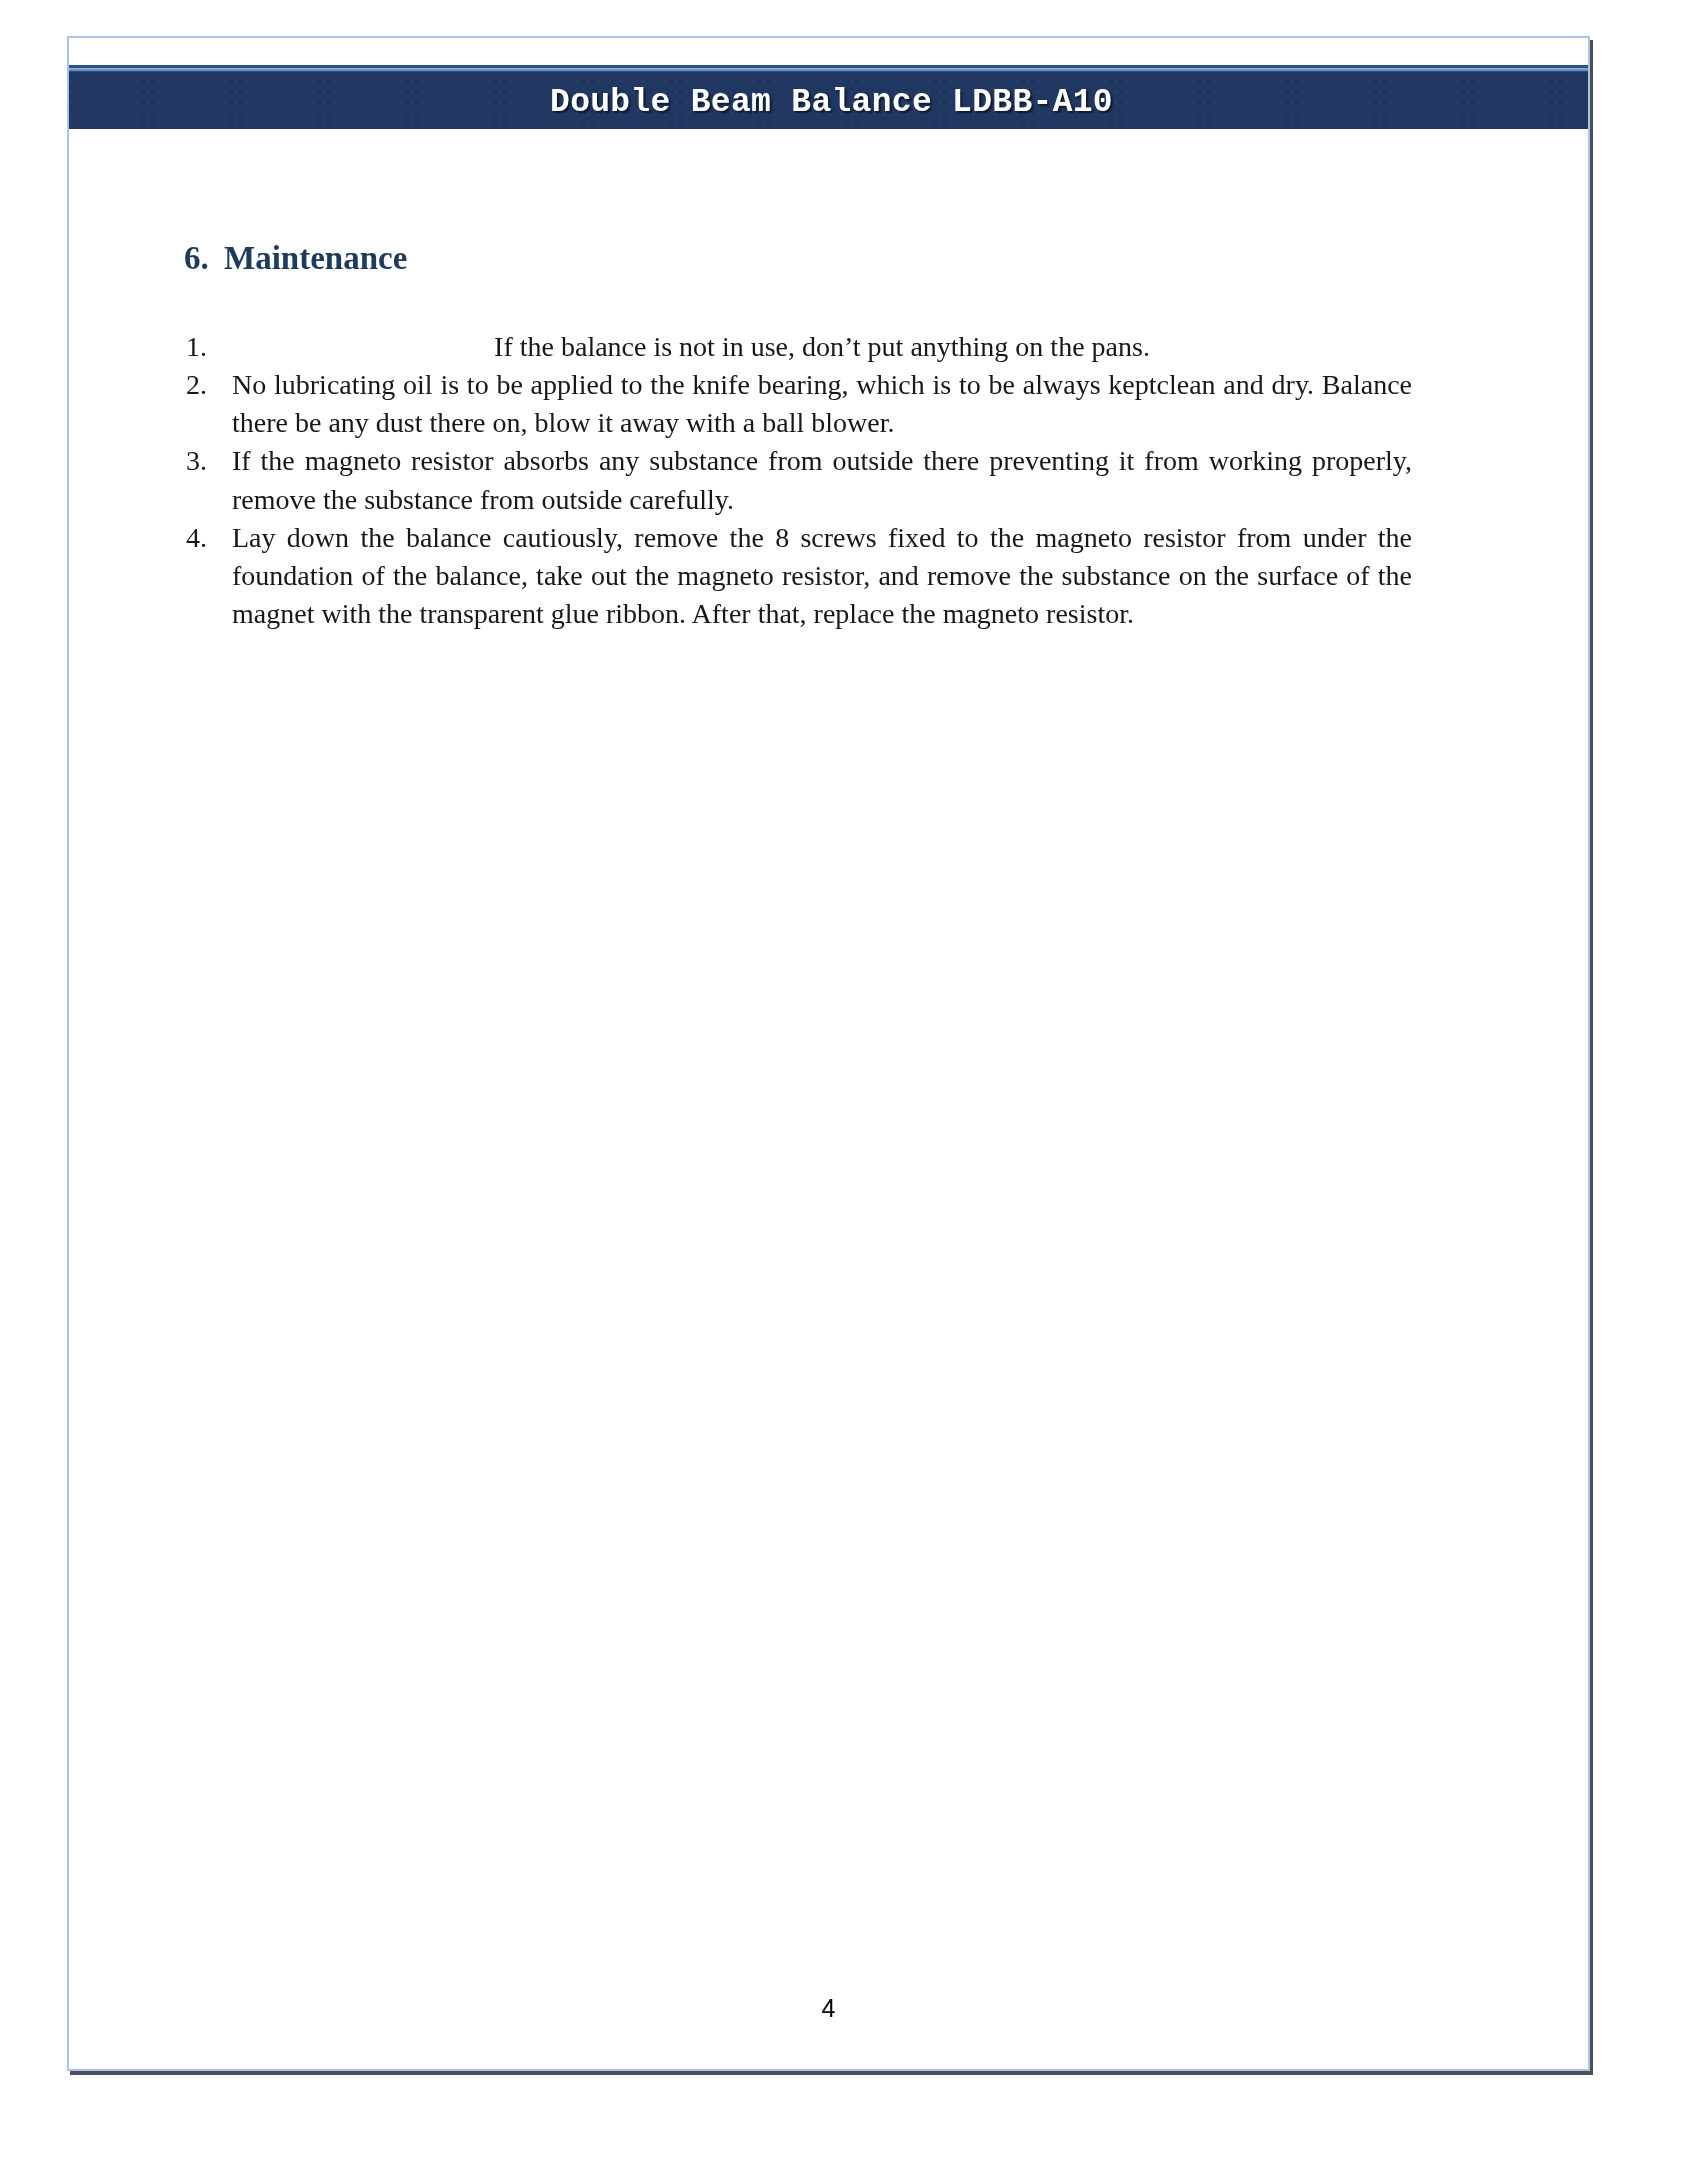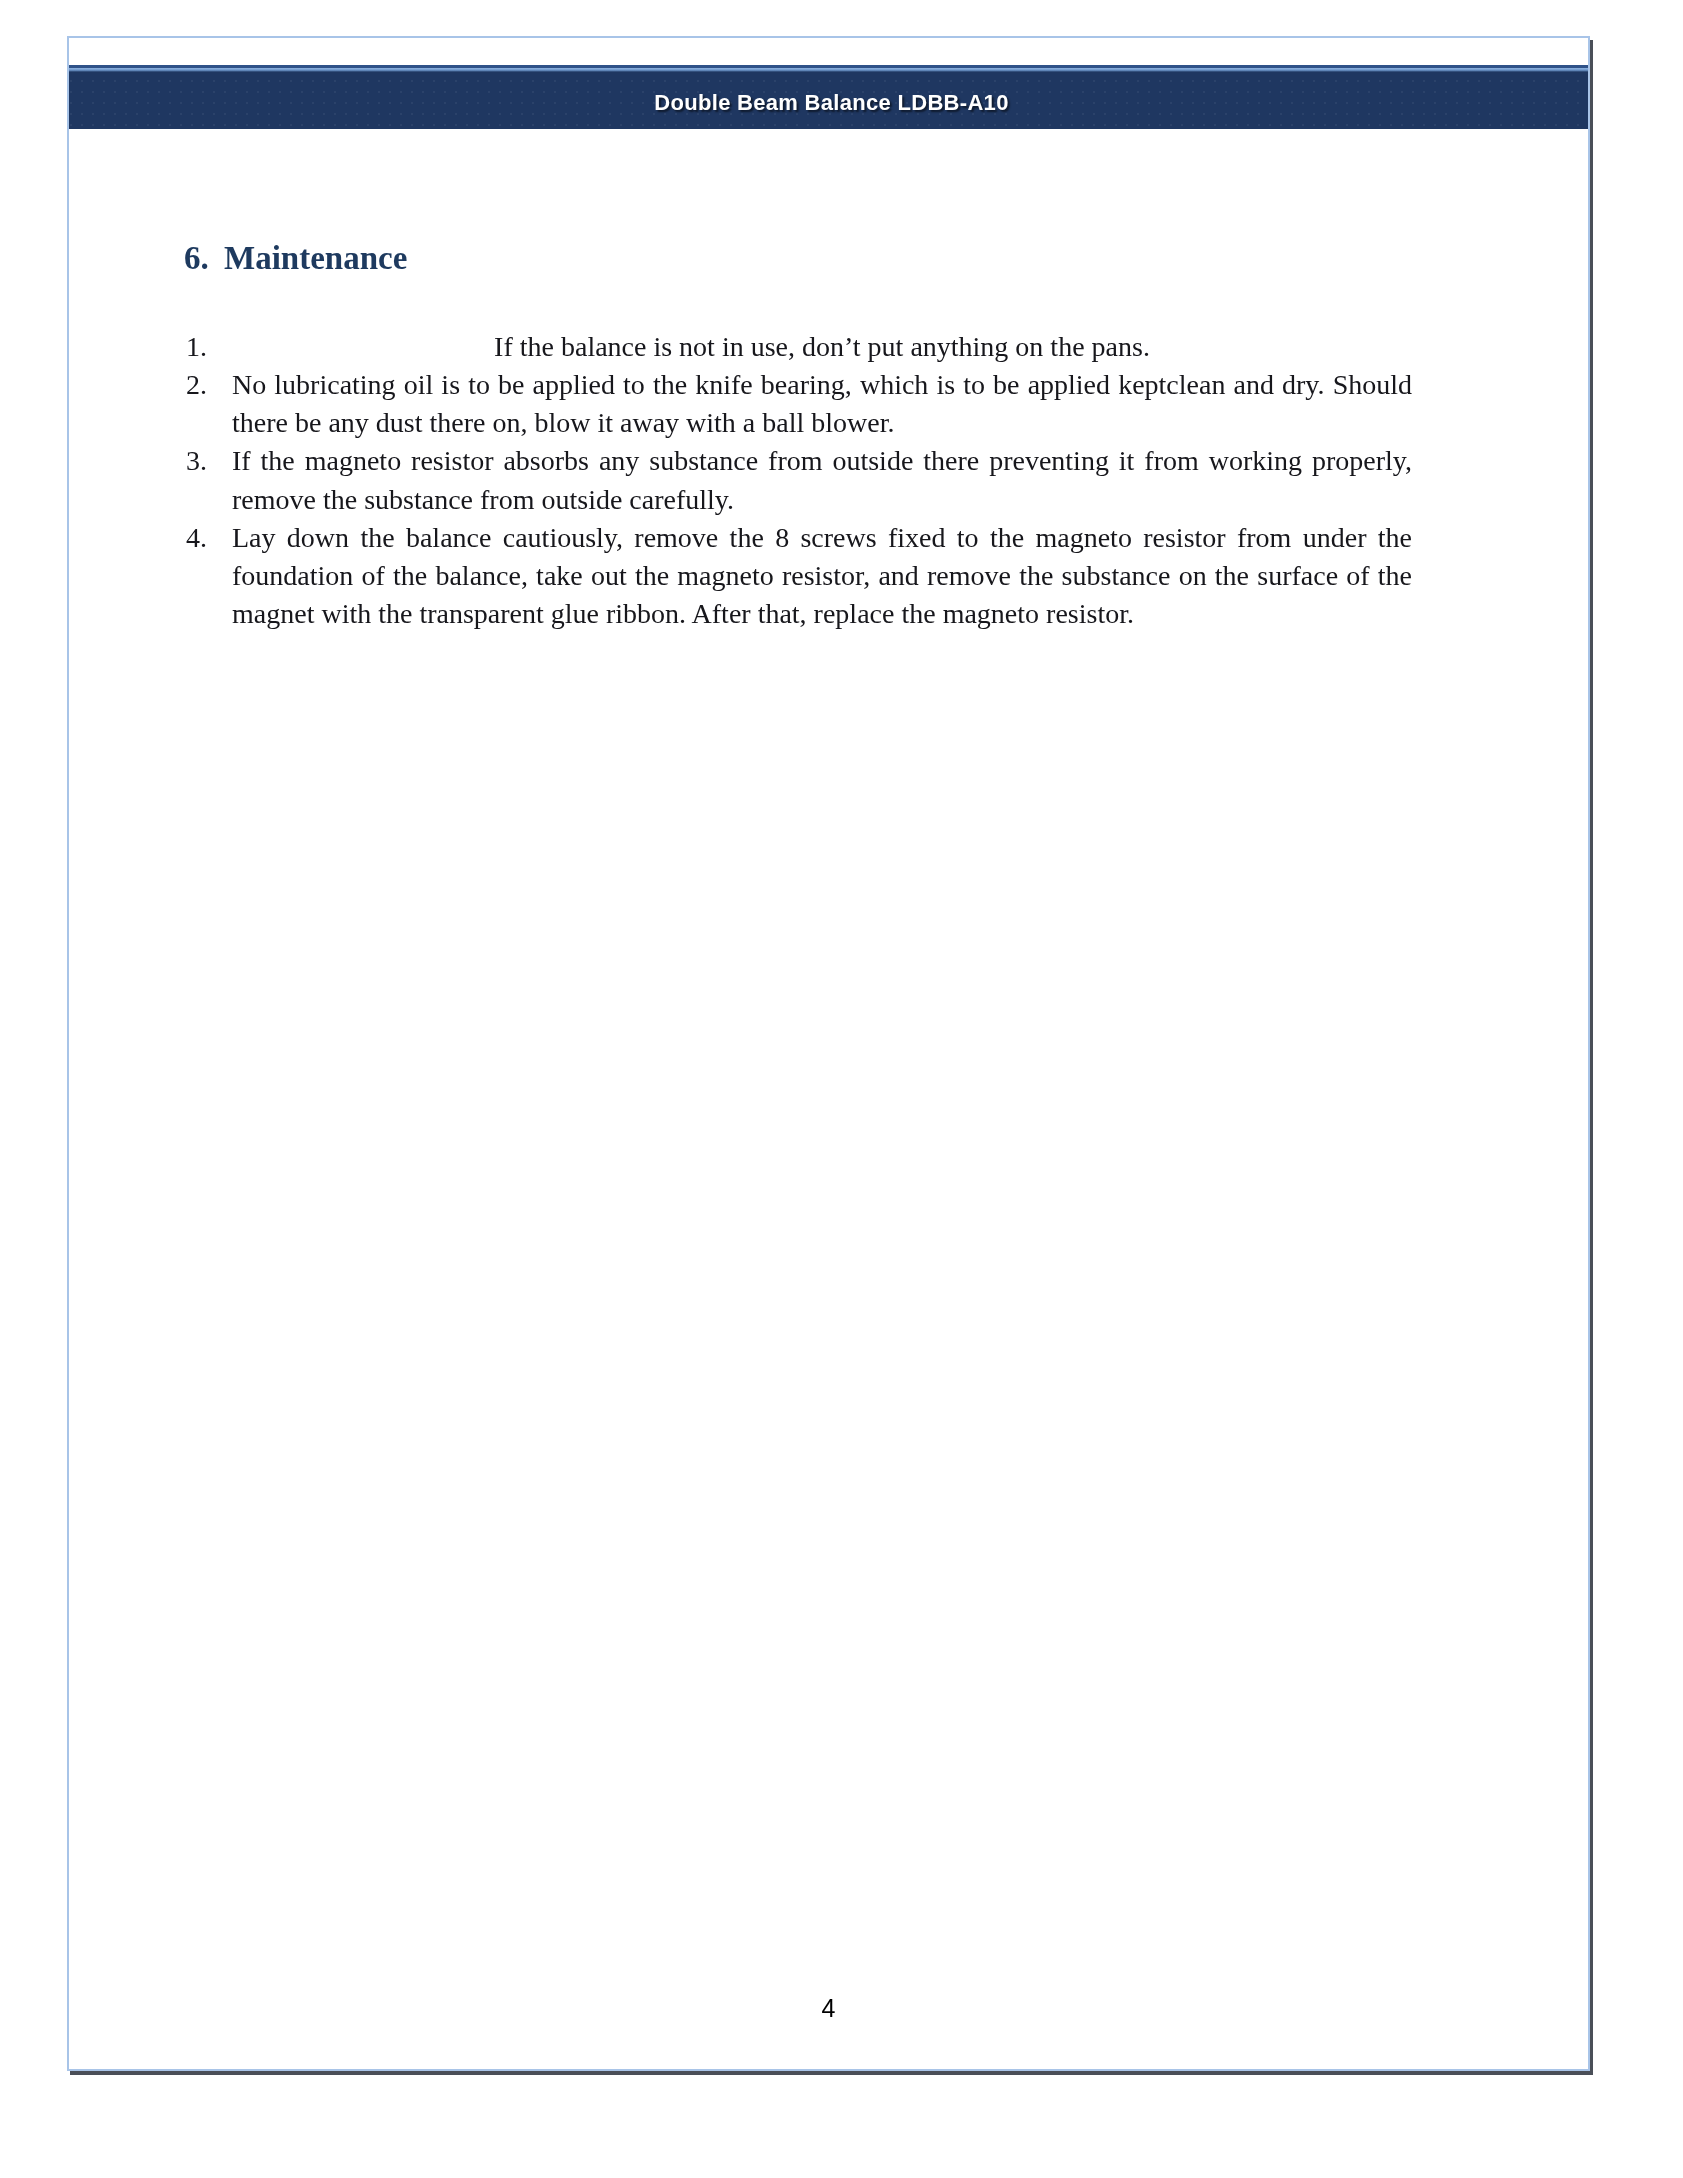--- a/index.html
+++ b/index.html
@@ -50,23 +50,23 @@
     content: "";
     position: absolute;
     left: 0; right: 0; top: 0;
     height: 4px;
     background: linear-gradient(to bottom, #8fb4e0 0%, #6b94c8 55%, #1f3761 100%);
     pointer-events: none;
   }
   .header-title {
     position: relative;
     color: #ffffff;
-    font-family: Liberation Sans, sans-serif;
+    font-family: Liberation Mono, monospace;
     font-weight: bold;
-    font-size: 22px;
+    font-size: 33px;
     letter-spacing: 0.3px;
     text-shadow: 2px 2px 2px rgba(0,0,0,0.55);
     white-space: nowrap;
     margin-left: 6px;
     margin-top: 8px;
   }
 
   
   #content {
     position: absolute;
@@ -153,21 +153,21 @@
     <span class="sh-text">Maintenance</span>
   </h2>
 
   <ol id="maintenance-list">
     <li>
       <span class="li-num">1.</span>
       <span class="li-text no-justify">If the balance is not in use, don’t put anything on the pans.</span>
     </li>
     <li>
       <span class="li-num">2.</span>
-      <span class="li-text">No lubricating oil is to be applied to the knife bearing, which is to be applied keptclean and dry. Should there be any dust there on, blow it away with a ball blower.</span>
+      <span class="li-text">No lubricating oil is to be applied to the knife bearing, which is to be always keptclean and dry. Balance there be any dust there on, blow it away with a ball blower.</span>
     </li>
     <li>
       <span class="li-num">3.</span>
       <span class="li-text">If the magneto resistor absorbs any substance from outside there preventing it from working properly, remove the substance from outside carefully.</span>
     </li>
     <li>
       <span class="li-num">4.</span>
       <span class="li-text">Lay down the balance cautiously, remove the 8 screws fixed to the magneto resistor from under the foundation of the balance, take out the magneto resistor, and remove the substance on the surface of the magnet with the transparent glue ribbon. After that, replace the magneto resistor.</span>
     </li>
   </ol>

